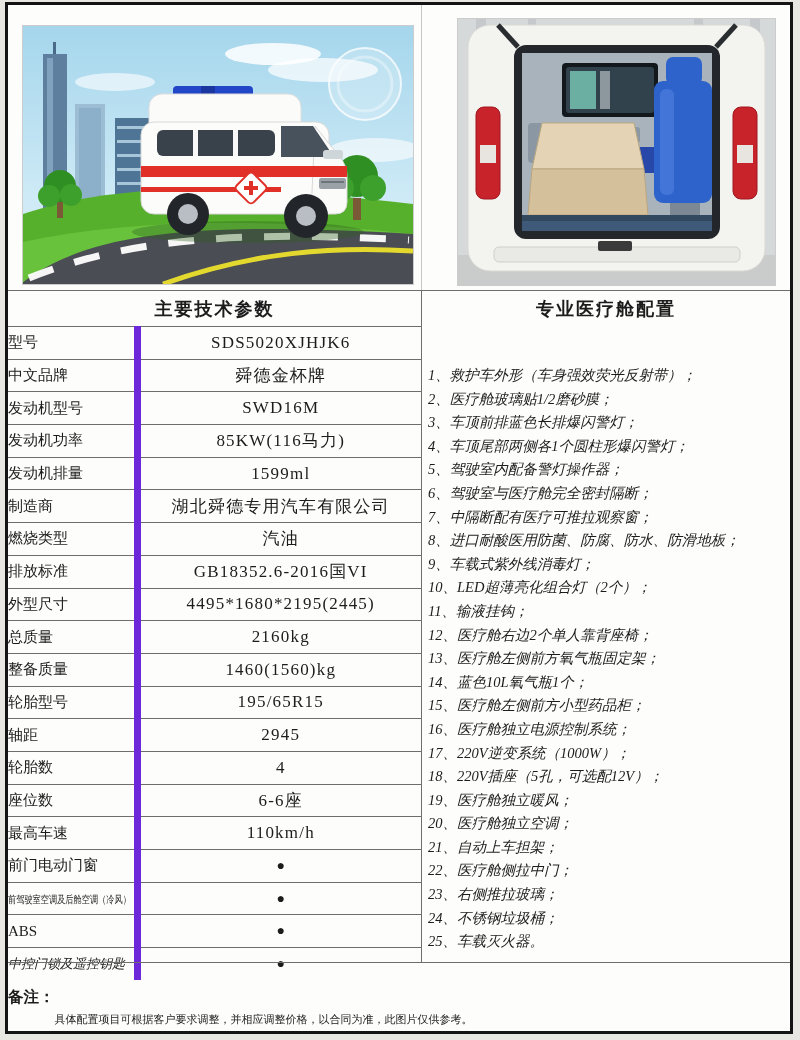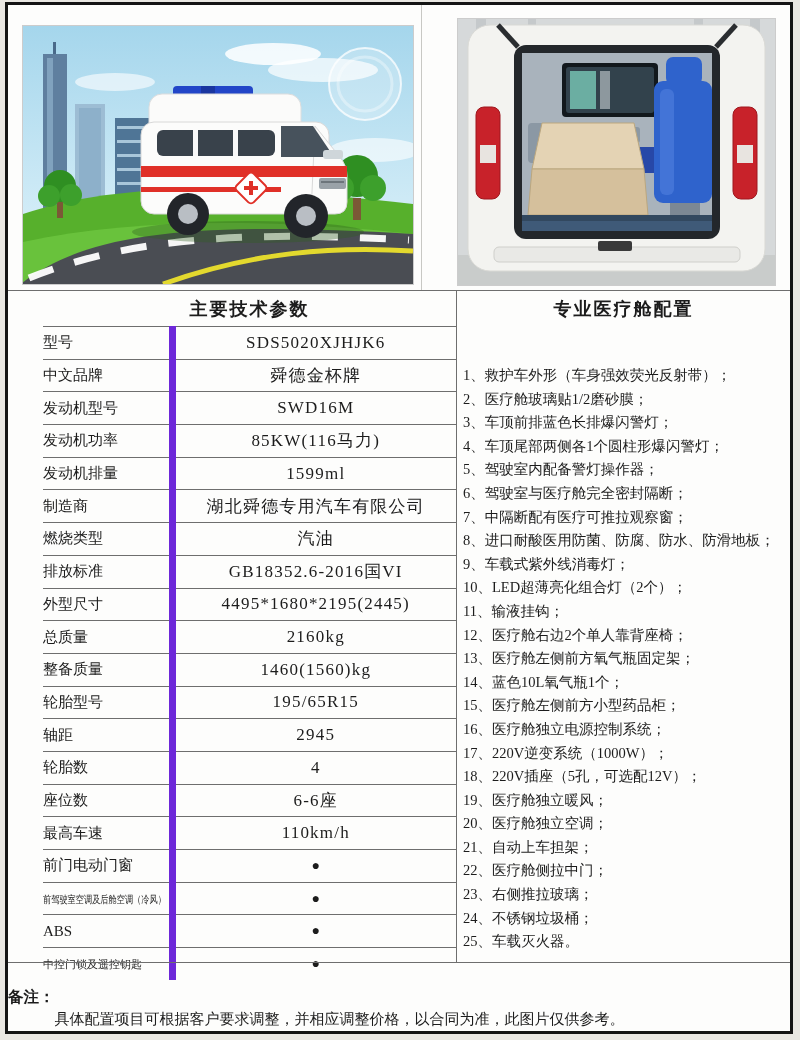--- a/index.html
+++ b/index.html
@@ -9,40 +9,40 @@
   
   .photos-row{height:285px;display:flex;position:relative;}
   .photo-panel-left{width:413px;position:relative;}
   .photo-panel-right{flex:1;border-left:1px solid #c8c8c4;position:relative;}
   .photo-box{position:absolute;border:1px solid #cccccc;background:#fff;overflow:hidden;}
   .photo-box.left{left:14px;top:20px;width:390px;height:258px;}
   .photo-box.right{left:35px;top:13px;width:317px;height:266px;}
   .photo-box svg{display:block;width:100%;height:100%;}
   
   .content-row{height:671px;display:flex;border-top:1px solid #6e6e6e;}
-  .spec-col{width:413px;margin-left:35px;}
+  .spec-col{width:413px;}
   .spec-title,.config-title{height:35px;line-height:37px;text-align:center;font-weight:bold;
     font-size:18px;letter-spacing:2px;}
   table.spec{width:100%;border-collapse:collapse;table-layout:fixed;}
   table.spec col.c1{width:129px;}
   table.spec td{border-top:1px solid #6e6e6e;height:31.7px;padding:0;overflow:hidden;white-space:nowrap;}
   td.label{padding-left:9px;font-size:15px;border-right:7px solid #6d28d9;}
   td.value{text-align:center;font-size:17px;letter-spacing:1.2px;}
-  tr.md td.label span{font-size:11px;letter-spacing:0;}
+  tr.md td.label span{font-size:13px;letter-spacing:0;font-style:italic;}
   tr.sm td.label span{display:inline-block;font-size:10.5px;transform:scaleX(.78);
     transform-origin:0 center;letter-spacing:0;}
   td.value.dot{font-size:14px;letter-spacing:0;}
   
   .config-col{flex:1;border-left:1px solid #6e6e6e;display:flex;flex-direction:column;gap:36px;}
-  ul.config{list-style:none;margin:2px 0 0 0;padding:0 14px 0 6px;}
+  ul.config{list-style:none;margin:2px 0 0 0;padding:0 14px 0 6px;font-style:italic;}
   ul.config li{font-size:14.5px;line-height:23.6px;white-space:nowrap;overflow:hidden;}
   
   .note-row{flex:1;border-top:1px solid #6e6e6e;display:flex;align-items:center;}
   .note-label{font-weight:bold;font-size:15.5px;}
-  .note-text{font-size:15px;margin-top:44px;}
+  .note-text{font-size:11px;margin-top:44px;}
 </style>
 </head>
 <body>
 
 <div class="frame">
 
   <div class="photos-row">
     <div class="photo-panel-left">
       <div class="photo-box left">
         <svg viewBox="0 0 390 258">

